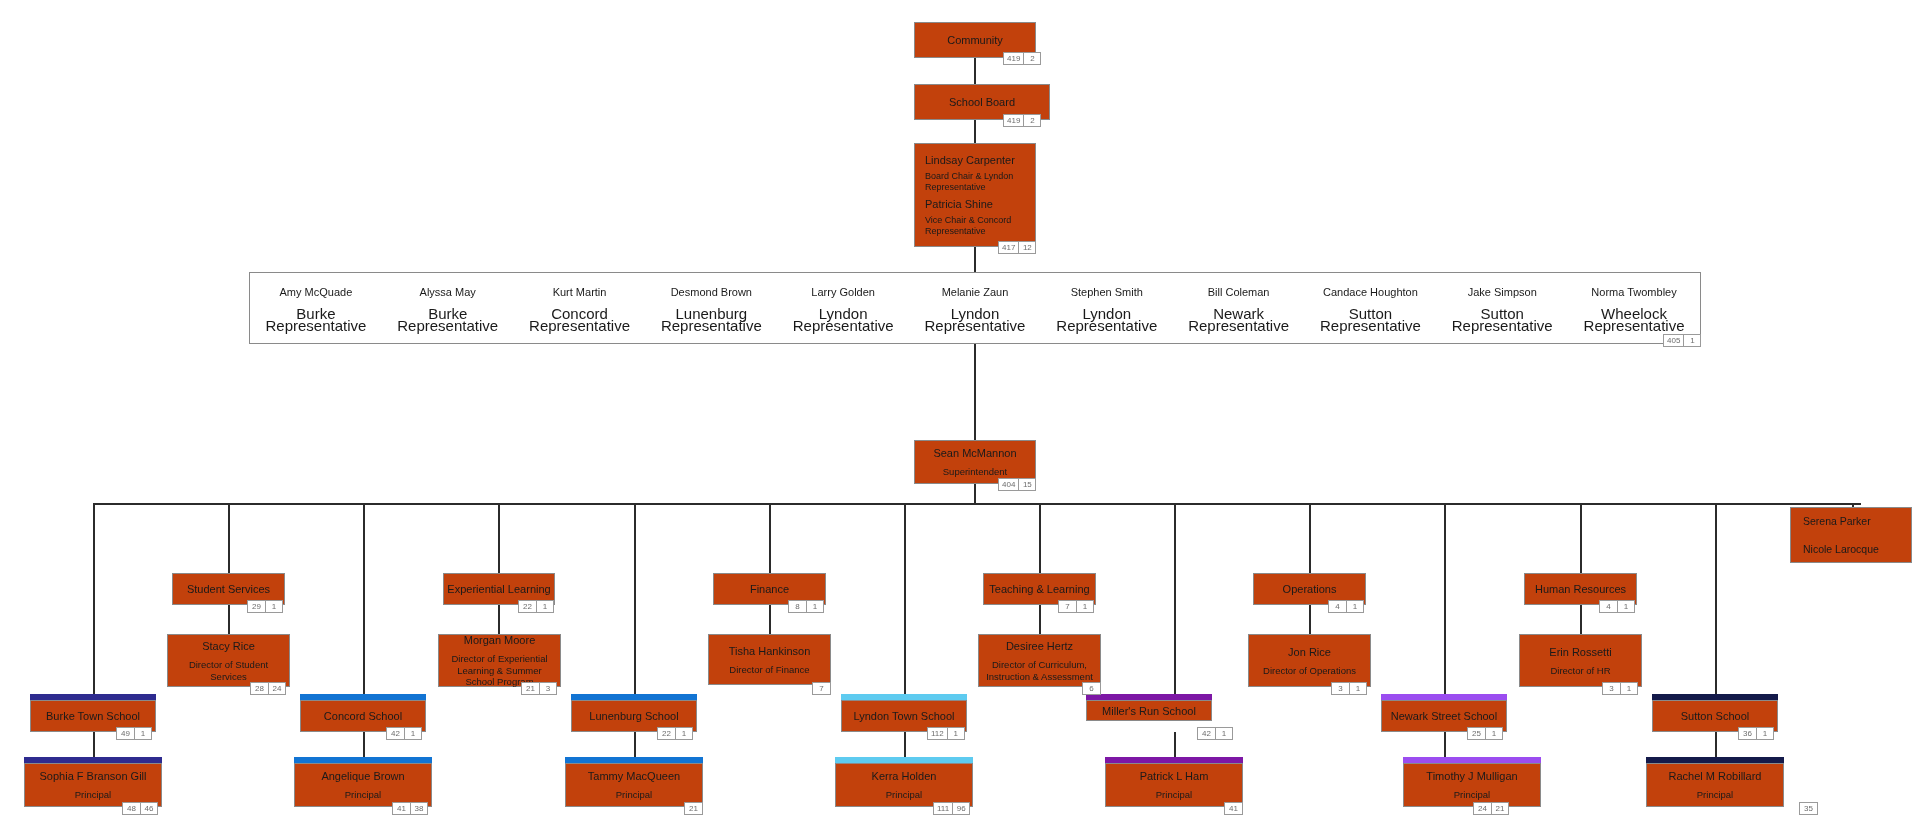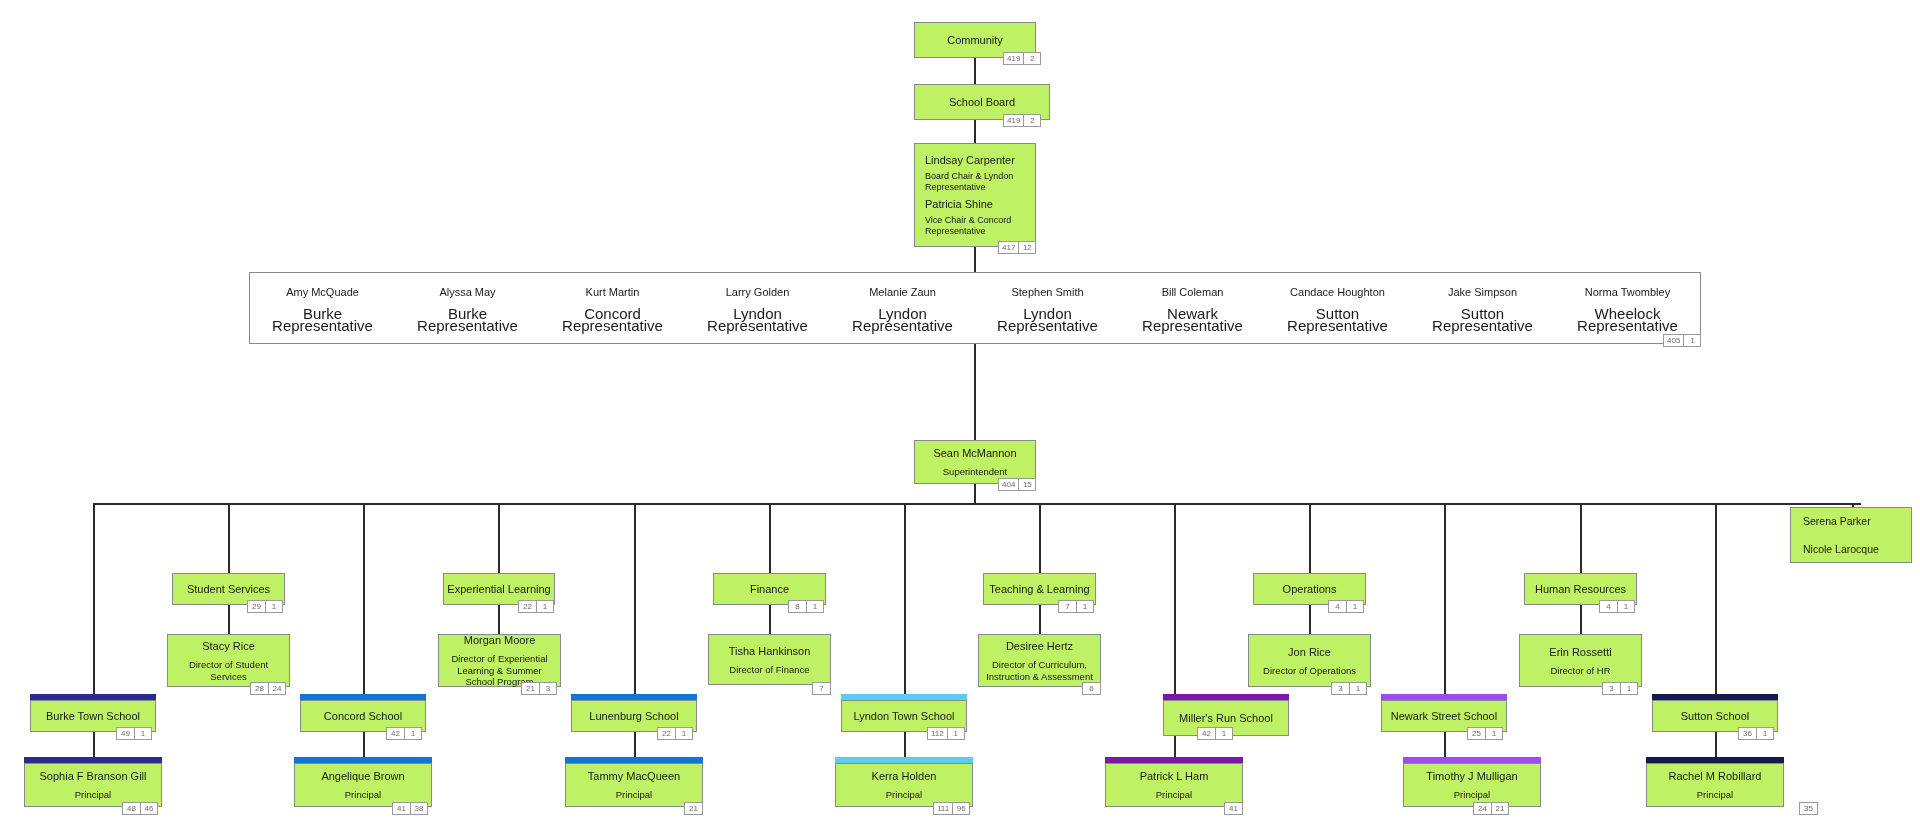--- a/index.html
+++ b/index.html
@@ -17,21 +17,21 @@
   #stage { position: absolute; left: 0; top: 0; width: 1920px; height: 823px; }
 
   
   .conn { position: absolute; background: #2b2b2b; }
   .conn.v { width: 2px; }
   .conn.h { height: 2px; }
 
   
   .node {
     position: absolute;
-    background: #bef264;
+    background: #c2410c;
     border: 1px solid #8a8a8a;
     display: flex;
     flex-direction: column;
     align-items: center;
     justify-content: center;
     text-align: center;
     padding: 6px 5px;
   }
   .node .nm {
     font-size: 11px;
@@ -182,20 +182,24 @@
       </div>
       <div class="cell">
         <div class="nm">Alyssa May</div>
         <div class="ttl">Burke Representative</div>
       </div>
       <div class="cell">
         <div class="nm">Kurt Martin</div>
         <div class="ttl">Concord Representative</div>
       </div>
       <div class="cell">
+        <div class="nm">Desmond Brown</div>
+        <div class="ttl">Lunenburg Representative</div>
+      </div>
+      <div class="cell">
         <div class="nm">Larry Golden</div>
         <div class="ttl">Lyndon Representative</div>
       </div>
       <div class="cell">
         <div class="nm">Melanie Zaun</div>
         <div class="ttl">Lyndon Representative</div>
       </div>
       <div class="cell">
         <div class="nm">Stephen Smith</div>
         <div class="ttl">Lyndon Representative</div>
@@ -387,21 +391,21 @@
       </div>
       <div class="node" style="left: 835px; top: 763px; width: 138px; height: 44px;">
         <div class="cbar" style="background:#5ecbf0;"></div>
         <div class="nm">Kerra Holden</div>
         <div class="ttl">Principal</div>
       </div>
       <div class="badges" style="left: 933px; top: 802px;">
         <span>111</span>
         <span>96</span>
       </div>
-      <div class="node" style="left: 1163px; top: 700px; width: 126px; height: 36px; text-align: right;">
+      <div class="node" style="left: 1086px; top: 700px; width: 126px; height: 21px; text-align: right;">
         <div class="cbar" style="background:#7d17a5;"></div>
         <div class="nm">Miller's Run School</div>
       </div>
       <div class="badges" style="left: 1197px; top: 727px;">
         <span>42</span>
         <span>1</span>
       </div>
       <div class="node" style="left: 1105px; top: 763px; width: 138px; height: 44px;">
         <div class="cbar" style="background:#7d17a5;"></div>
         <div class="nm">Patrick L Ham</div>

